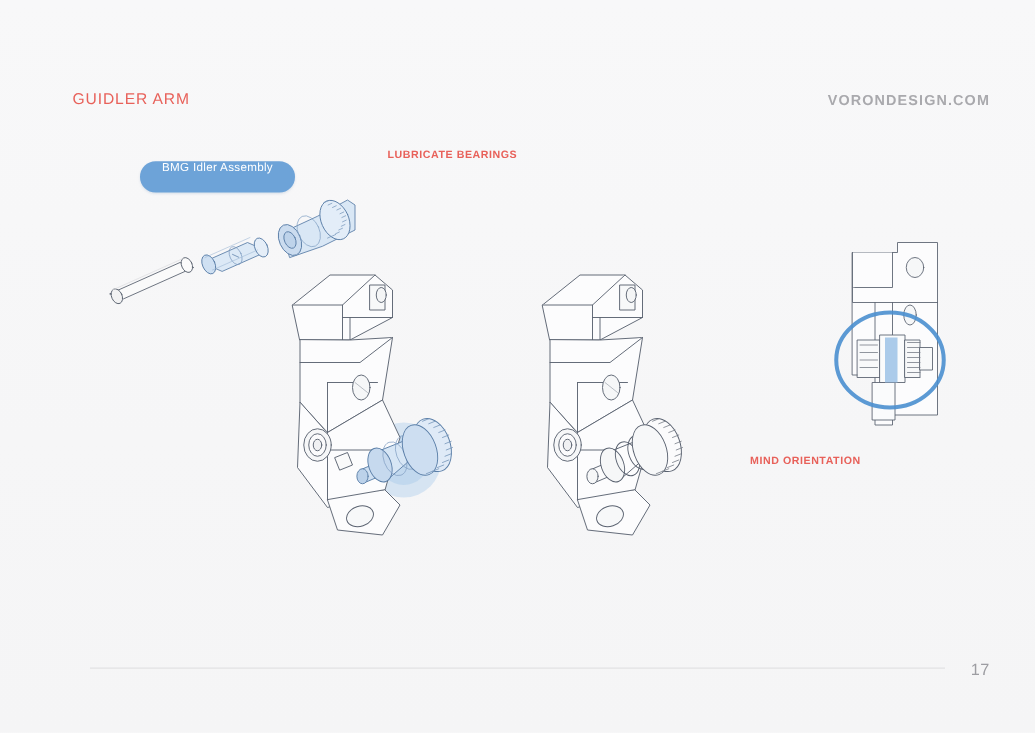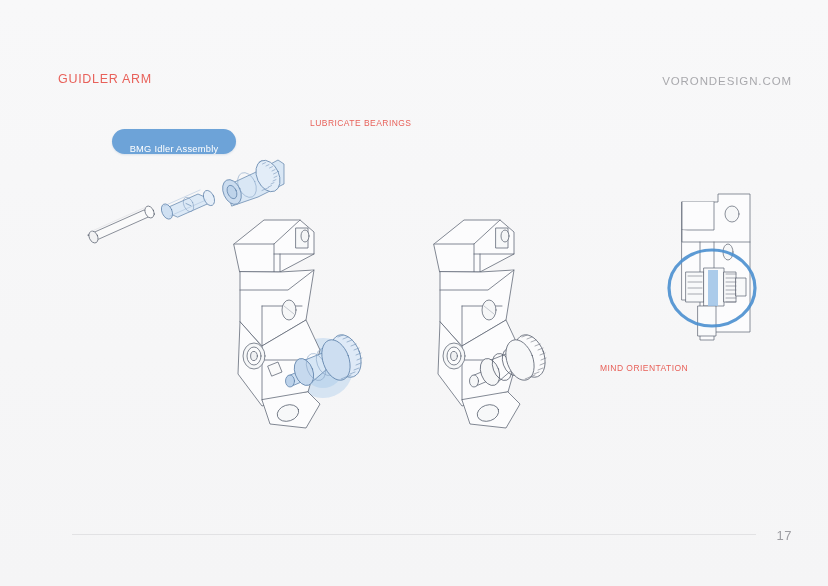--- a/index.html
+++ b/index.html
@@ -34,32 +34,32 @@
     font-weight: 400;
     white-space: nowrap;
   }
   .brand {
     position: absolute;
     right: 36px;
     top: 75px;
     font-size: 11.5px;
     letter-spacing: 0.9px;
     color: #a9a9ad;
-    font-weight: 400;
+    font-weight: 700;
     white-space: nowrap;
   }
 
   
   .callout { position: absolute; }
   .callout-title {
     font-size: 8.5px;
     letter-spacing: 0.45px;
     color: #e8615a;
     margin: 0 0 6px 0;
-    font-weight: 400;
+    font-weight: 700;
     white-space: nowrap;
   }
   .callout-body {
     font-size: 8.2px;
     line-height: 13.6px;
     color: #9b9ba1;
     margin: 0;
     max-width: 180px;
   }
   .callout-body .link {
@@ -78,21 +78,21 @@
     left: 112px;
     top: 129px;
     width: 124px;
     height: 25px;
     border-radius: 13px;
     background: #6da3d8;
     color: #ffffff;
     font-size: 9.3px;
     letter-spacing: 0.25px;
     display: flex;
-    align-items: flex-end;
+    align-items: flex-start;
     justify-content: center;
     box-shadow: 0 1px 2px rgba(80,120,170,.18);
   }
 
   
   .art { position: absolute; }
   #exploded-art   { left: 78px;  top: 140px; }
   #assembly-a-art { left: 210px; top: 210px; }
   #assembly-b-art { left: 410px; top: 210px; }
   #orientation-art{ left: 640px; top: 180px; }

